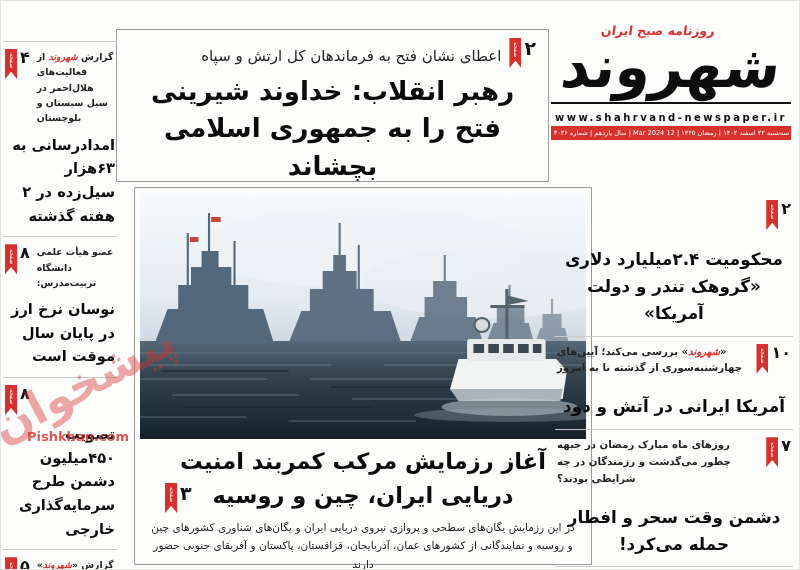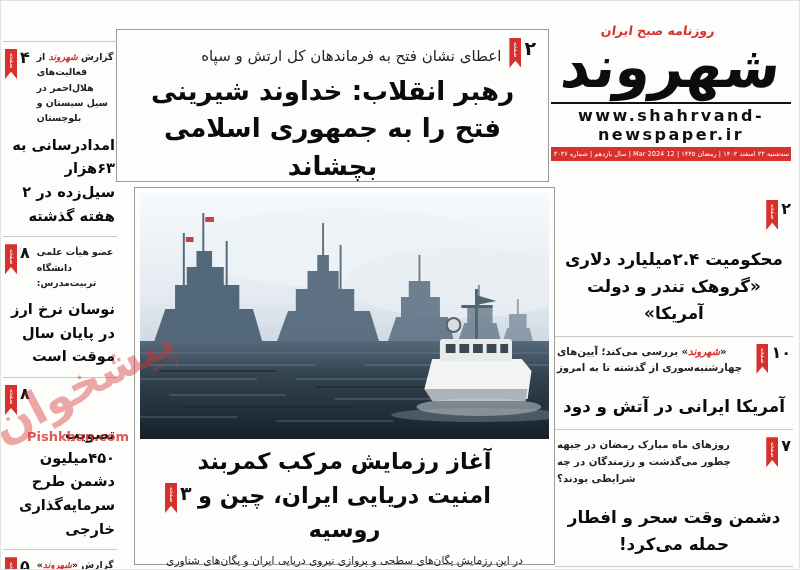--- a/index.html
+++ b/index.html
@@ -14,22 +14,22 @@
   .page{
     position:relative;width:800px;height:570px;margin:0 auto;
     background:#fdfdfc;overflow:hidden;border:1px solid #e2e2e0;
   }
 
   
   .masthead{position:absolute;top:20px;right:8px;width:240px;height:166px;text-align:center;}
   .tagline{color:var(--red);font-size:12.5px;font-weight:bold;margin:2px 26px 0 0;transform:skewX(-8deg);}
   .brand{font-size:57px;font-weight:bold;line-height:1.05;letter-spacing:-2px;
          transform:skewX(-7deg) scaleY(1.02);color:#0d0d0d;}
-  .url-line{border-top:2px solid #111;margin-top:4px;padding-top:2px;
-            font-size:16px;font-weight:bold;letter-spacing:2.5px;direction:ltr;color:#111;}
+  .url-line{border-top:2px solid #111;margin-top:4px;padding-top:8px;
+            font-size:10px;font-weight:bold;letter-spacing:2.5px;direction:ltr;color:#111;}
   .info-bar{background:var(--red);color:#fff;font-size:6.6px;margin-top:3px;
             padding:3px 2px;white-space:nowrap;overflow:hidden;}
 
   
   .badge{display:inline-flex;align-items:flex-start;gap:3px;flex:none;}
   .badge .num{font-weight:bold;font-size:16px;line-height:1.1;color:#111;}
   .badge .ribbon{
     background:var(--red);color:#fff;font-size:6px;line-height:1;
     writing-mode:vertical-rl;padding:3px 2px 9px;height:30px;width:12px;
     clip-path:polygon(0 0,100% 0,100% 100%,50% 76%,0 100%);
@@ -39,21 +39,21 @@
 
   
   .top-box{position:absolute;top:28px;left:115px;width:433px;height:153px;
            border:1px solid var(--boxborder);padding:8px 12px 6px;}
   .top-box .kicker-row{display:flex;align-items:flex-start;gap:8px;justify-content:flex-start;}
   .top-box .kicker{font-size:15px;font-weight:normal;color:#222;padding-top:6px;}
   .top-box .headline{font-size:26px;font-weight:bold;text-align:center;
                      line-height:1.45;margin-top:4px;color:#0b0b0b;}
 
   
-  .center-box{position:absolute;top:186px;left:133px;width:421px;height:378px;
+  .center-box{position:absolute;top:186px;left:133px;width:458px;height:378px;
               border:1px solid var(--boxborder);display:flex;flex-direction:column;}
   .photo-wrap{margin:5px 5px 4px;height:246px;flex:none;overflow:hidden;background:#dfe6ec;}
   .photo-wrap svg{display:block;width:100%;height:100%;}
   .center-head-row{position:relative;padding:2px 40px 0;}
   .center-head-row .headline{font-size:22.5px;font-weight:bold;text-align:center;
                              line-height:1.5;color:#0b0b0b;}
   .center-head-row .badge{position:absolute;left:30px;top:40px;}
   .center-lead{font-size:10.6px;text-align:center;line-height:1.75;color:#1d1d1d;
                padding:5px 16px 0;}
 

